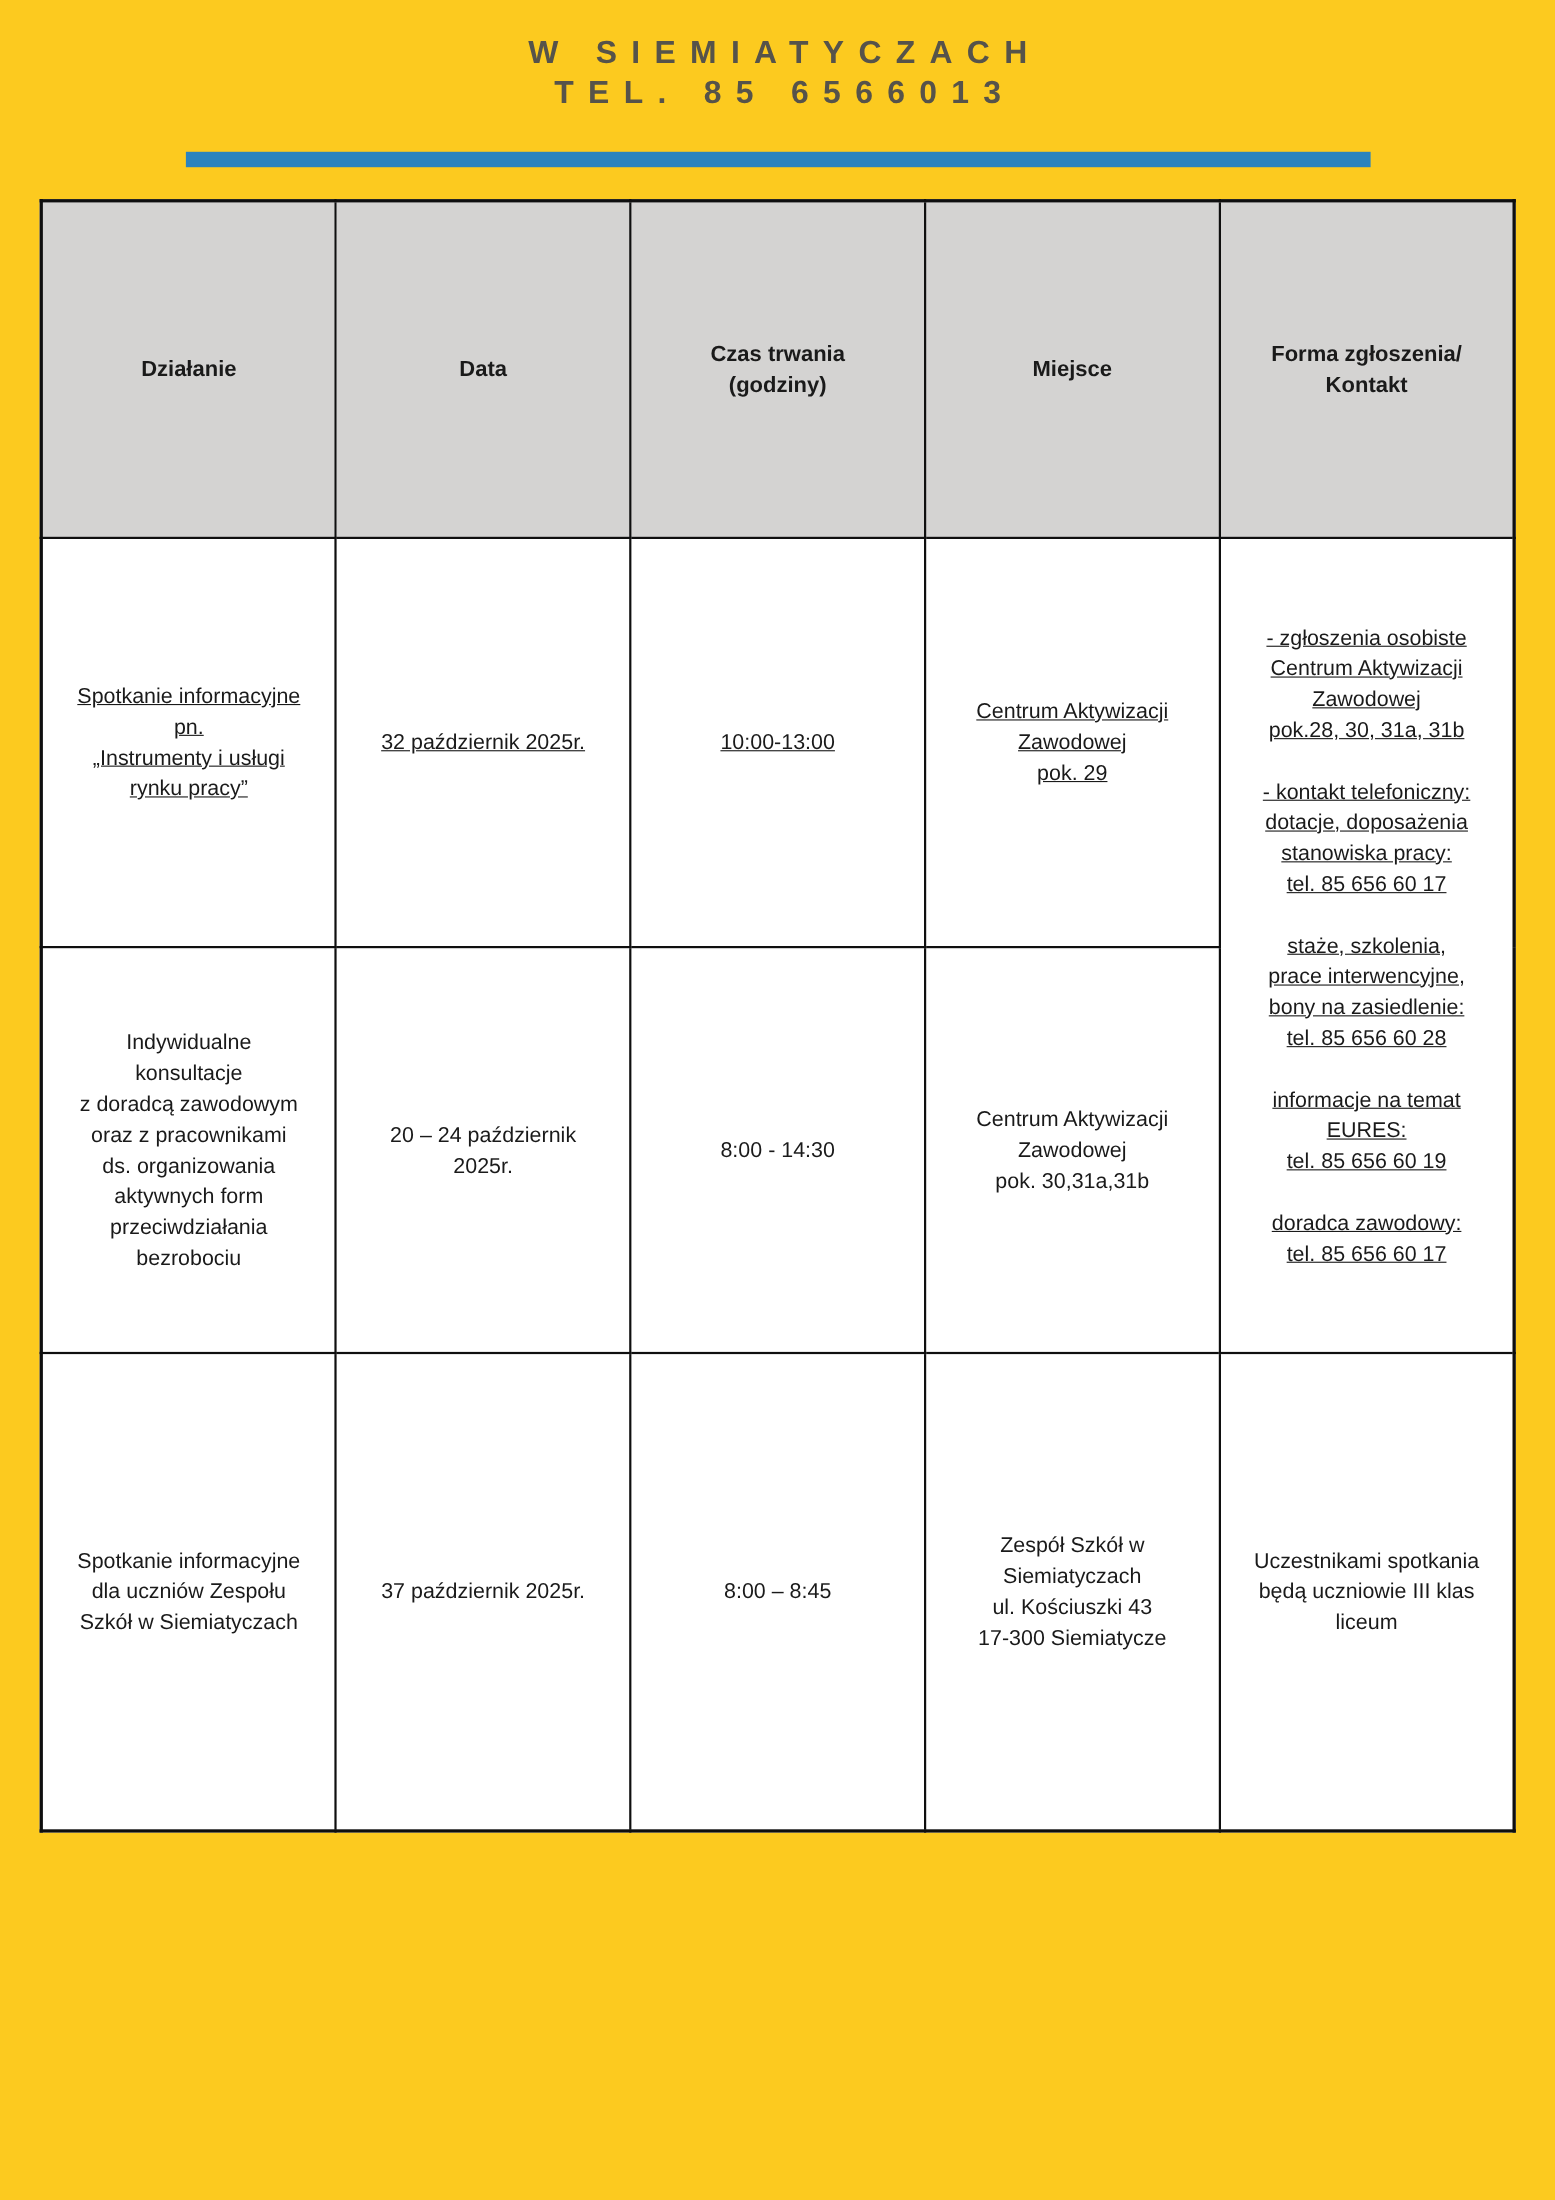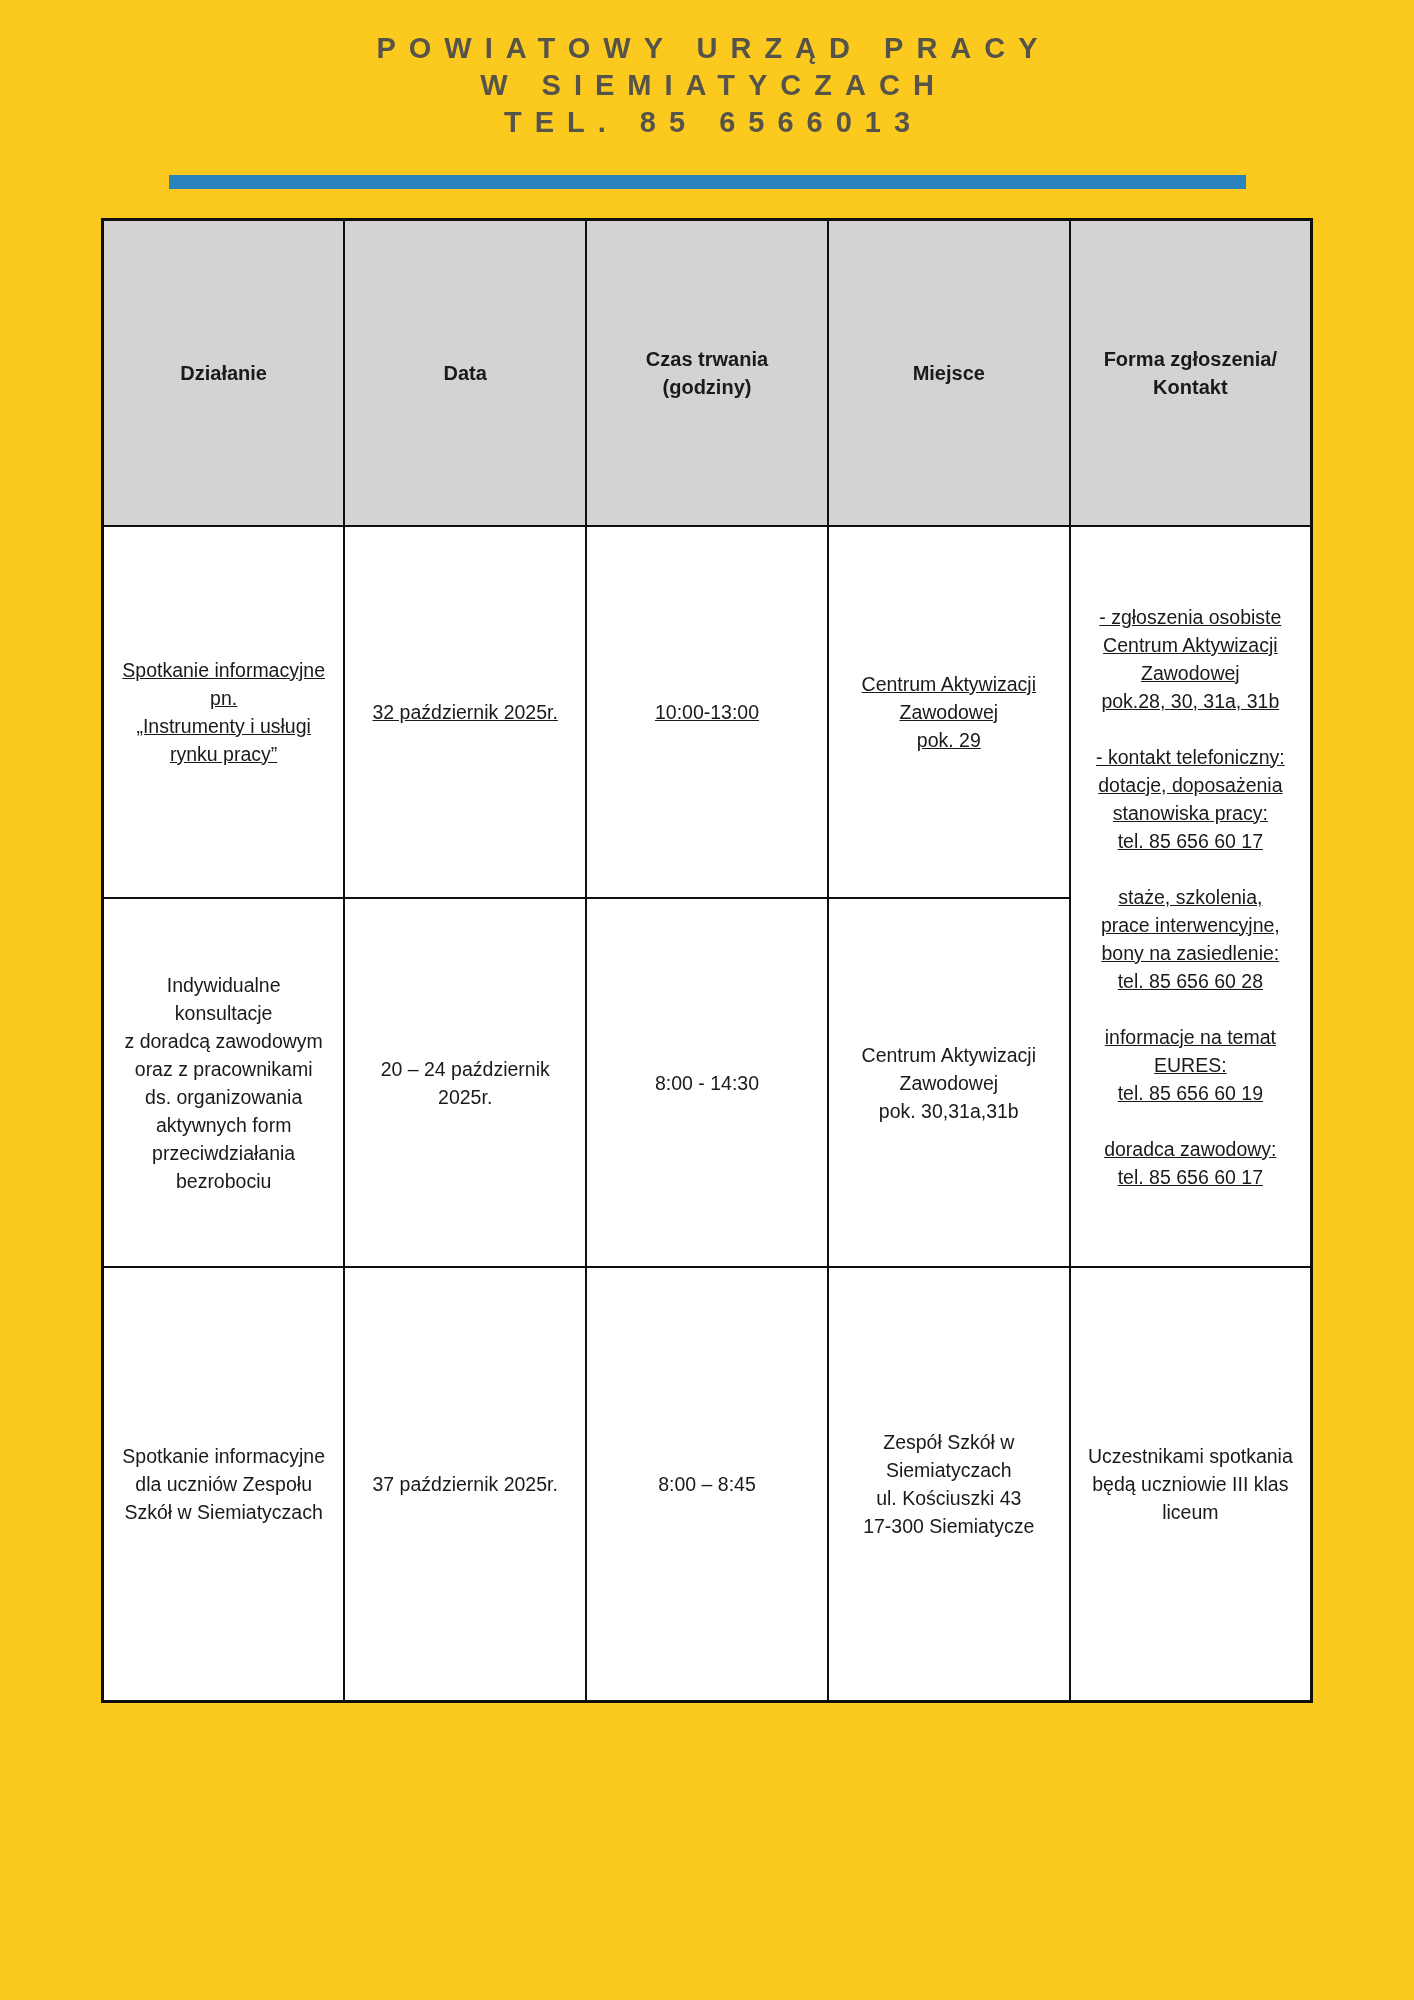--- a/index.html
+++ b/index.html
@@ -26,21 +26,21 @@
     white-space: nowrap;
   }
   .divider {
     width: 1077px;
     height: 14px;
     margin: 34px auto 0 auto;
     background: #2b83bd;
   }
   
   table.schedule {
-    width: 1212px;
+    width: 1342px;
     margin: 29px auto 0 auto;
     border-collapse: collapse;
     table-layout: fixed;
     background: #ffffff;
     border: 3px solid #0f0f0f;
   }
   table.schedule th,
   table.schedule td {
     border: 2px solid #0f0f0f;
     text-align: center;
@@ -64,21 +64,20 @@
   }
   tr.row-1 td { height: 358px; text-decoration: underline; }
   tr.row-2 td { height: 355px; }
   tr.row-3 td { height: 420px; }
   td.contact-merged { height: auto; }
 </style>
 </head>
 <body>
 
 <div class="header">
-  <div>POWIATOWY URZĄD PRACY</div>
   <div>W SIEMIATYCZACH</div>
   <div>TEL. 85 6566013</div>
 </div>
 
 <div class="divider"></div>
 
 <table class="schedule">
   <colgroup>
     <col style="width:20%">
       <col style="width:20%">

